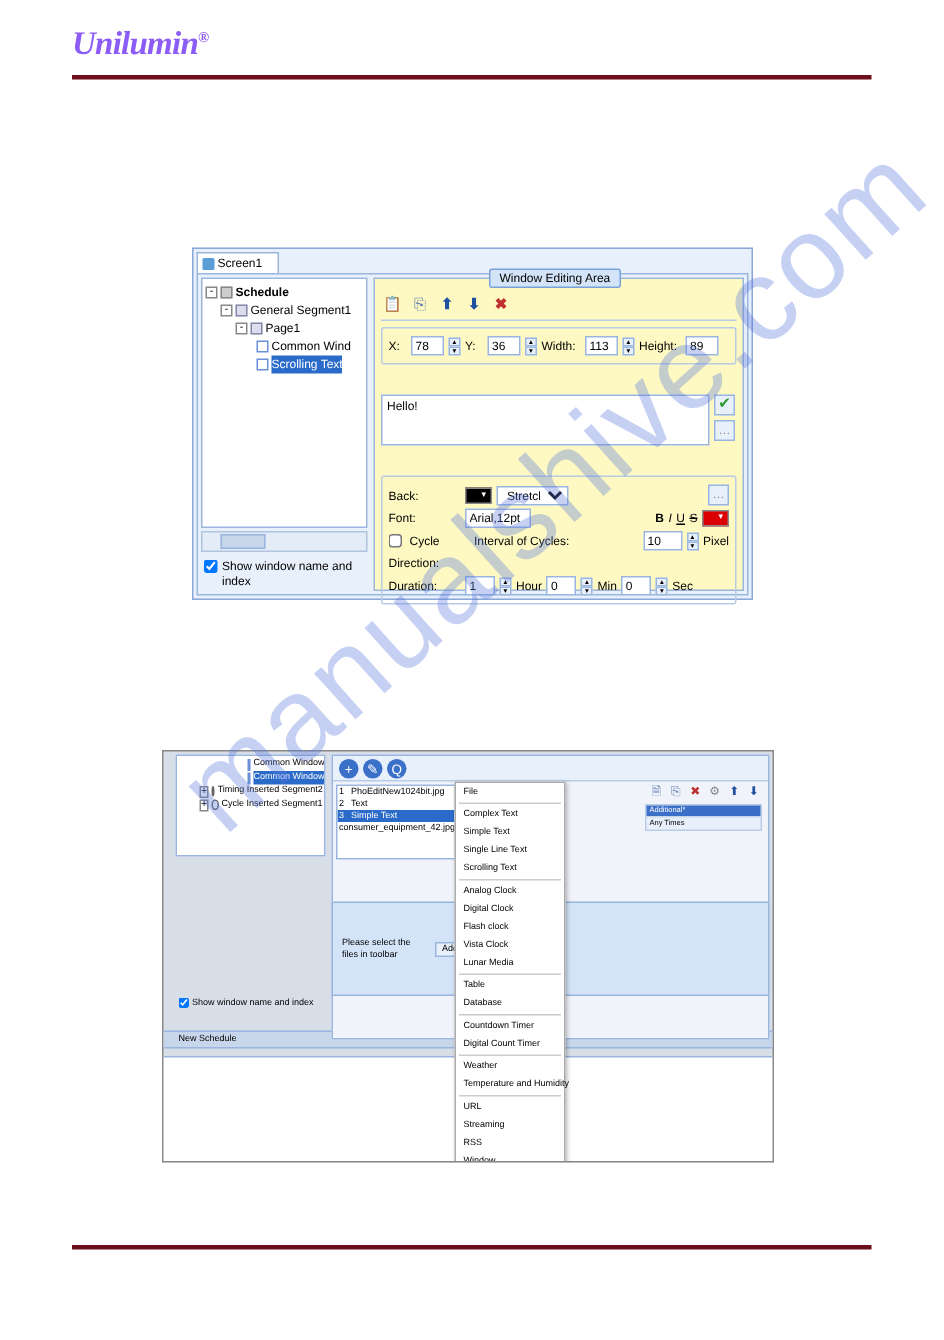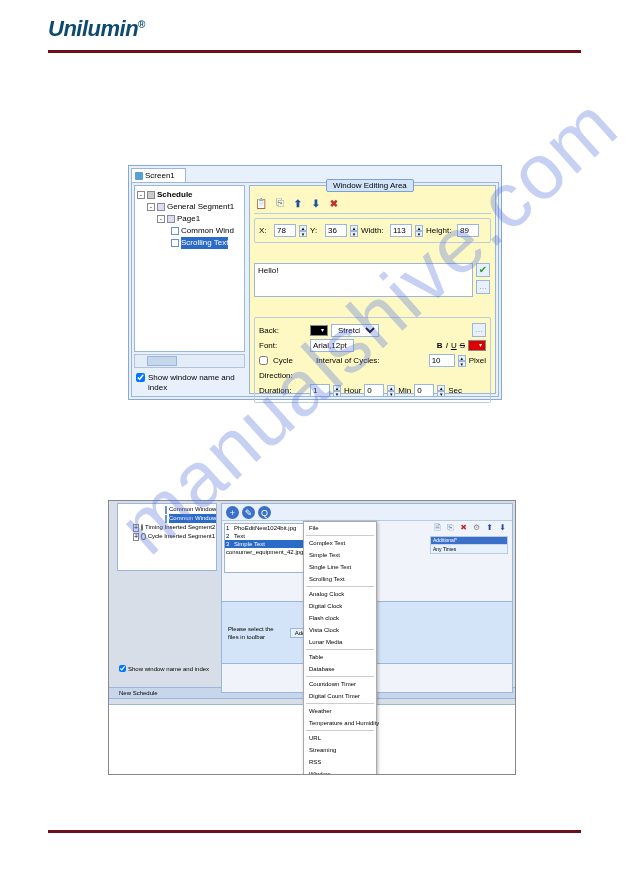--- a/index.html
+++ b/index.html
@@ -1,18 +1,18 @@
 <!DOCTYPE html>
 <html><head>
 <meta charset="utf-8">
 <style>
   * { box-sizing: border-box; margin: 0; padding: 0; }
   body { width: 629px; height: 893px; background: #fff; font-family: Arial, sans-serif; position: relative; overflow: hidden; }
   .page-header { padding: 16px 48px 4px; }
-  .logo { font-family: Liberation Sans, sans-serif; font-size: 22px; font-style: italic; font-weight: bold; color: #0c4a6e; letter-spacing: -0.5px; }
+  .logo { font-family: Liberation Serif, serif; font-size: 22px; font-style: italic; font-weight: bold; color: #8b5cf6; letter-spacing: -0.5px; }
   .logo sup { font-size: 10px; font-style: normal; }
   .red-line { height: 3px; background: #6b0f1a; margin: 4px 48px 0; }
   .footer-line { position: absolute; bottom: 60px; left: 48px; right: 48px; height: 3px; background: #6b0f1a; }
   .watermark { position: absolute; top: 280px; left: 50px; font-size: 78px; color: rgba(88, 120, 220, 0.35); transform: rotate(-42deg); transform-origin: center; pointer-events: none; z-index: 100; font-family: Arial, sans-serif; letter-spacing: 2px; }
   
   
   .shot1 { position: absolute; top: 165px; left: 128px; width: 374px; height: 235px; border: 1px solid #8aa7d9; background: #e8f0fc; font-size: 8px; }
   .s1-tab { position: absolute; top: 2px; left: 2px; width: 55px; height: 14px; background: #fff; border: 1px solid #9ab5de; border-bottom: none; line-height: 13px; padding-left: 3px; }
   .s1-tab-icon { display: inline-block; width: 8px; height: 8px; background: #5a9ed8; border-radius: 1px; vertical-align: middle; margin-right: 2px; }
   .s1-body { position: absolute; top: 16px; left: 2px; right: 2px; bottom: 2px; border: 1px solid #9ab5de; display: flex; }

